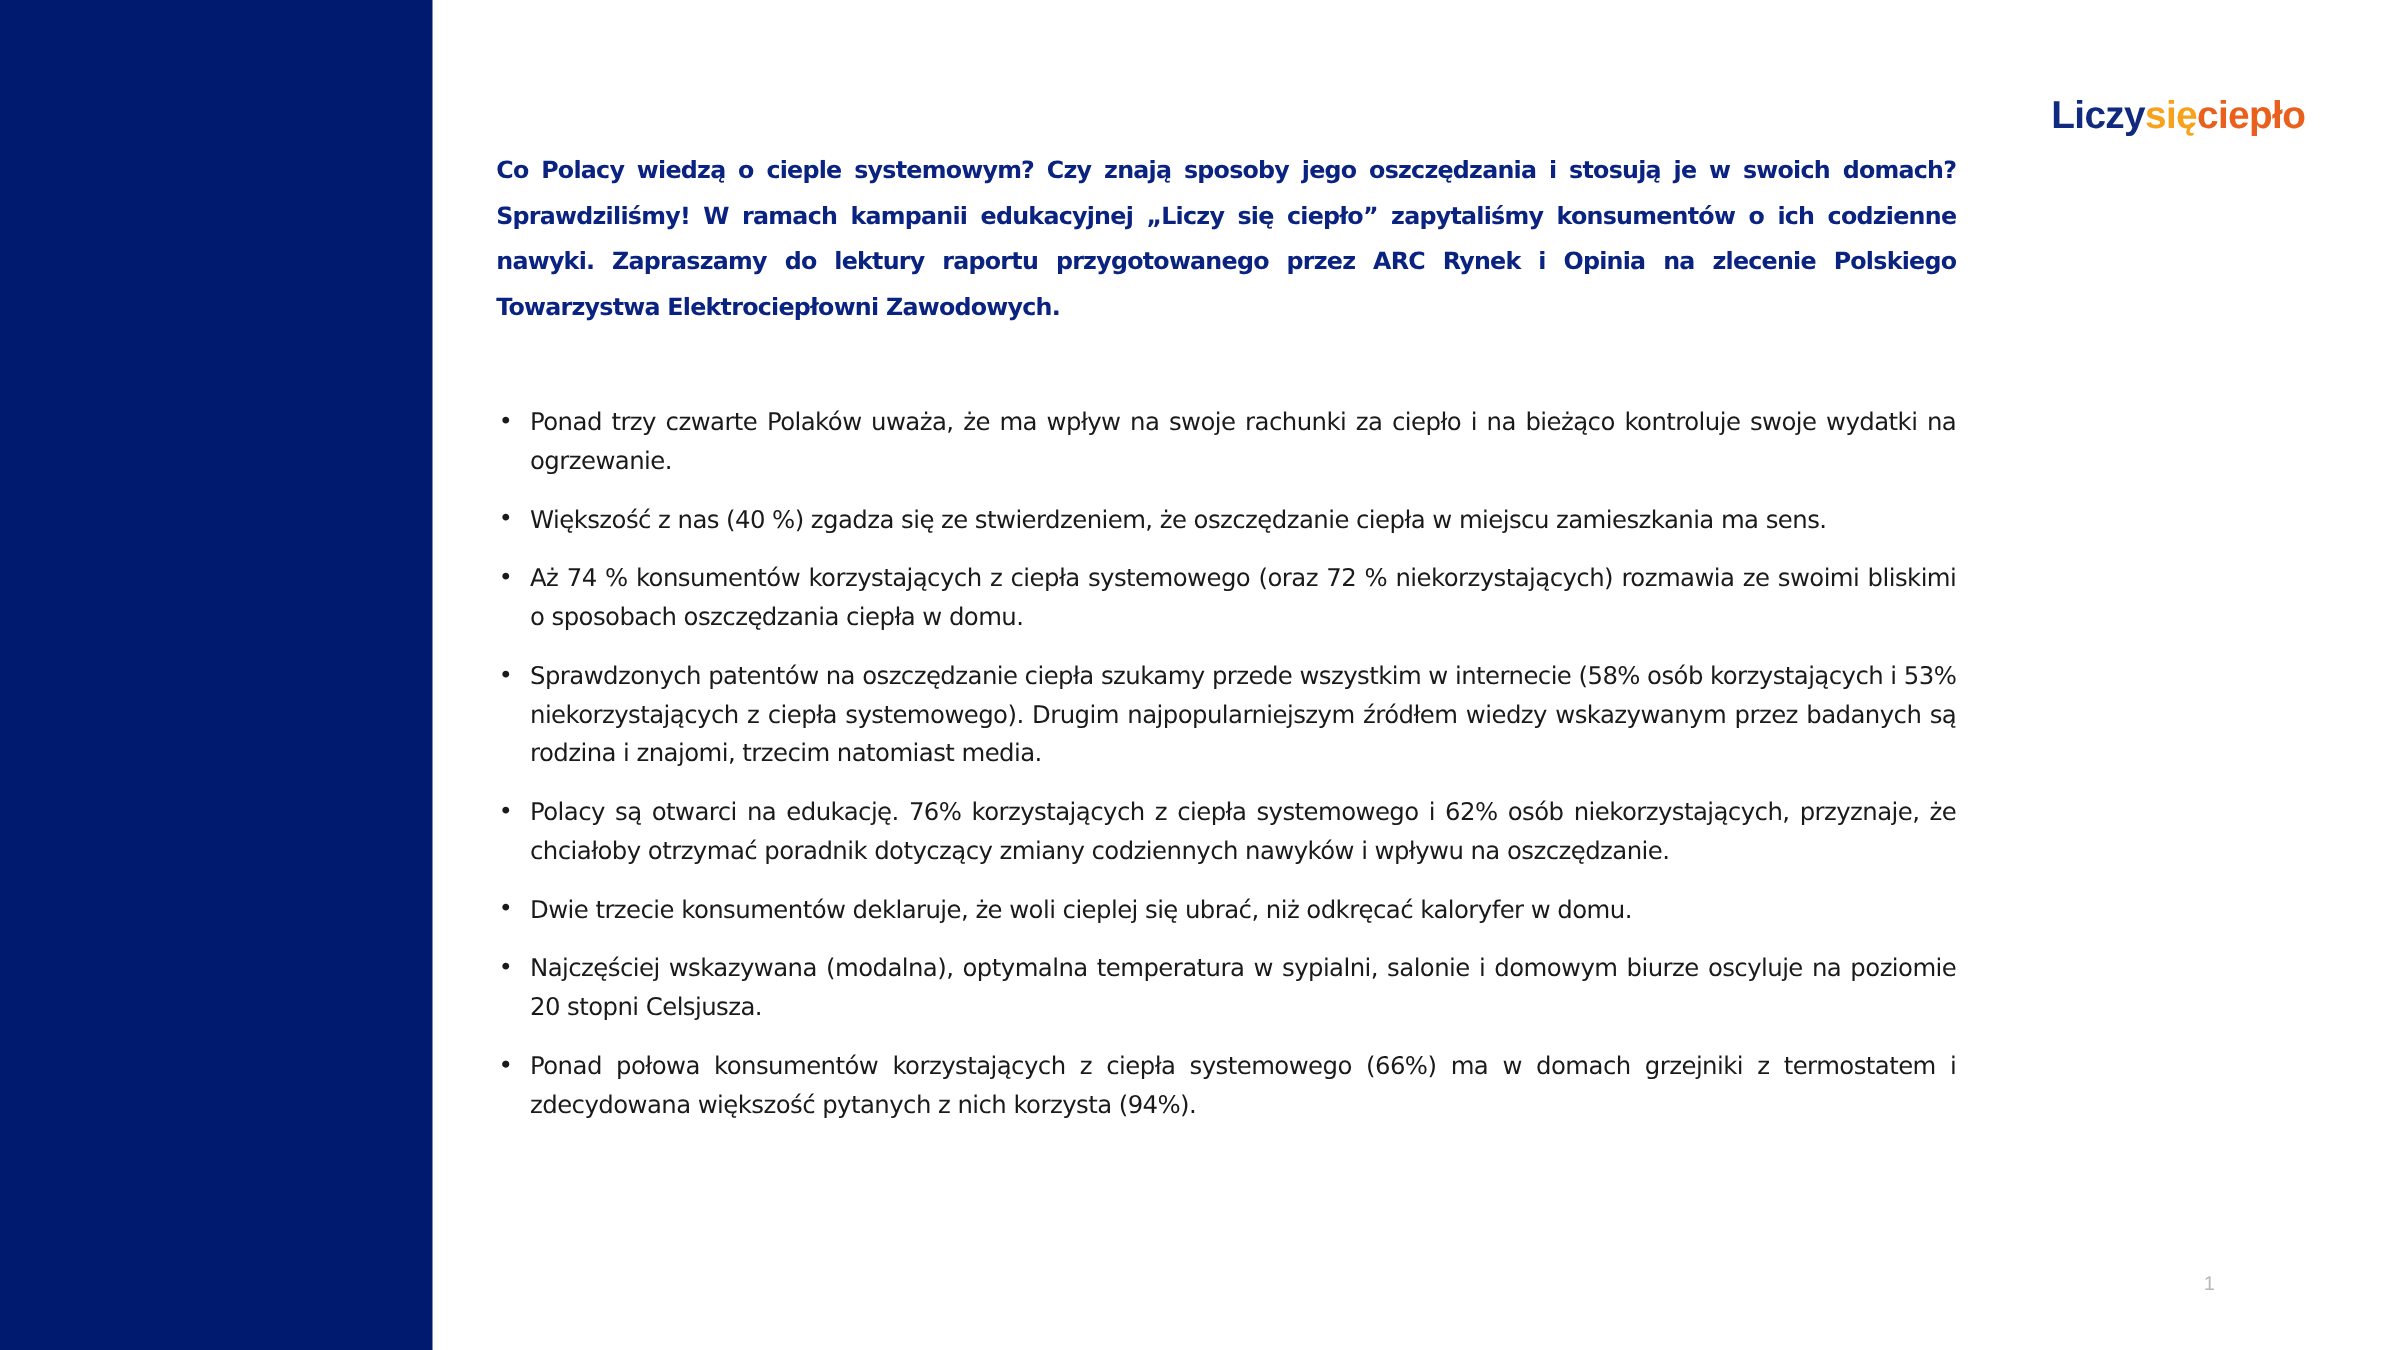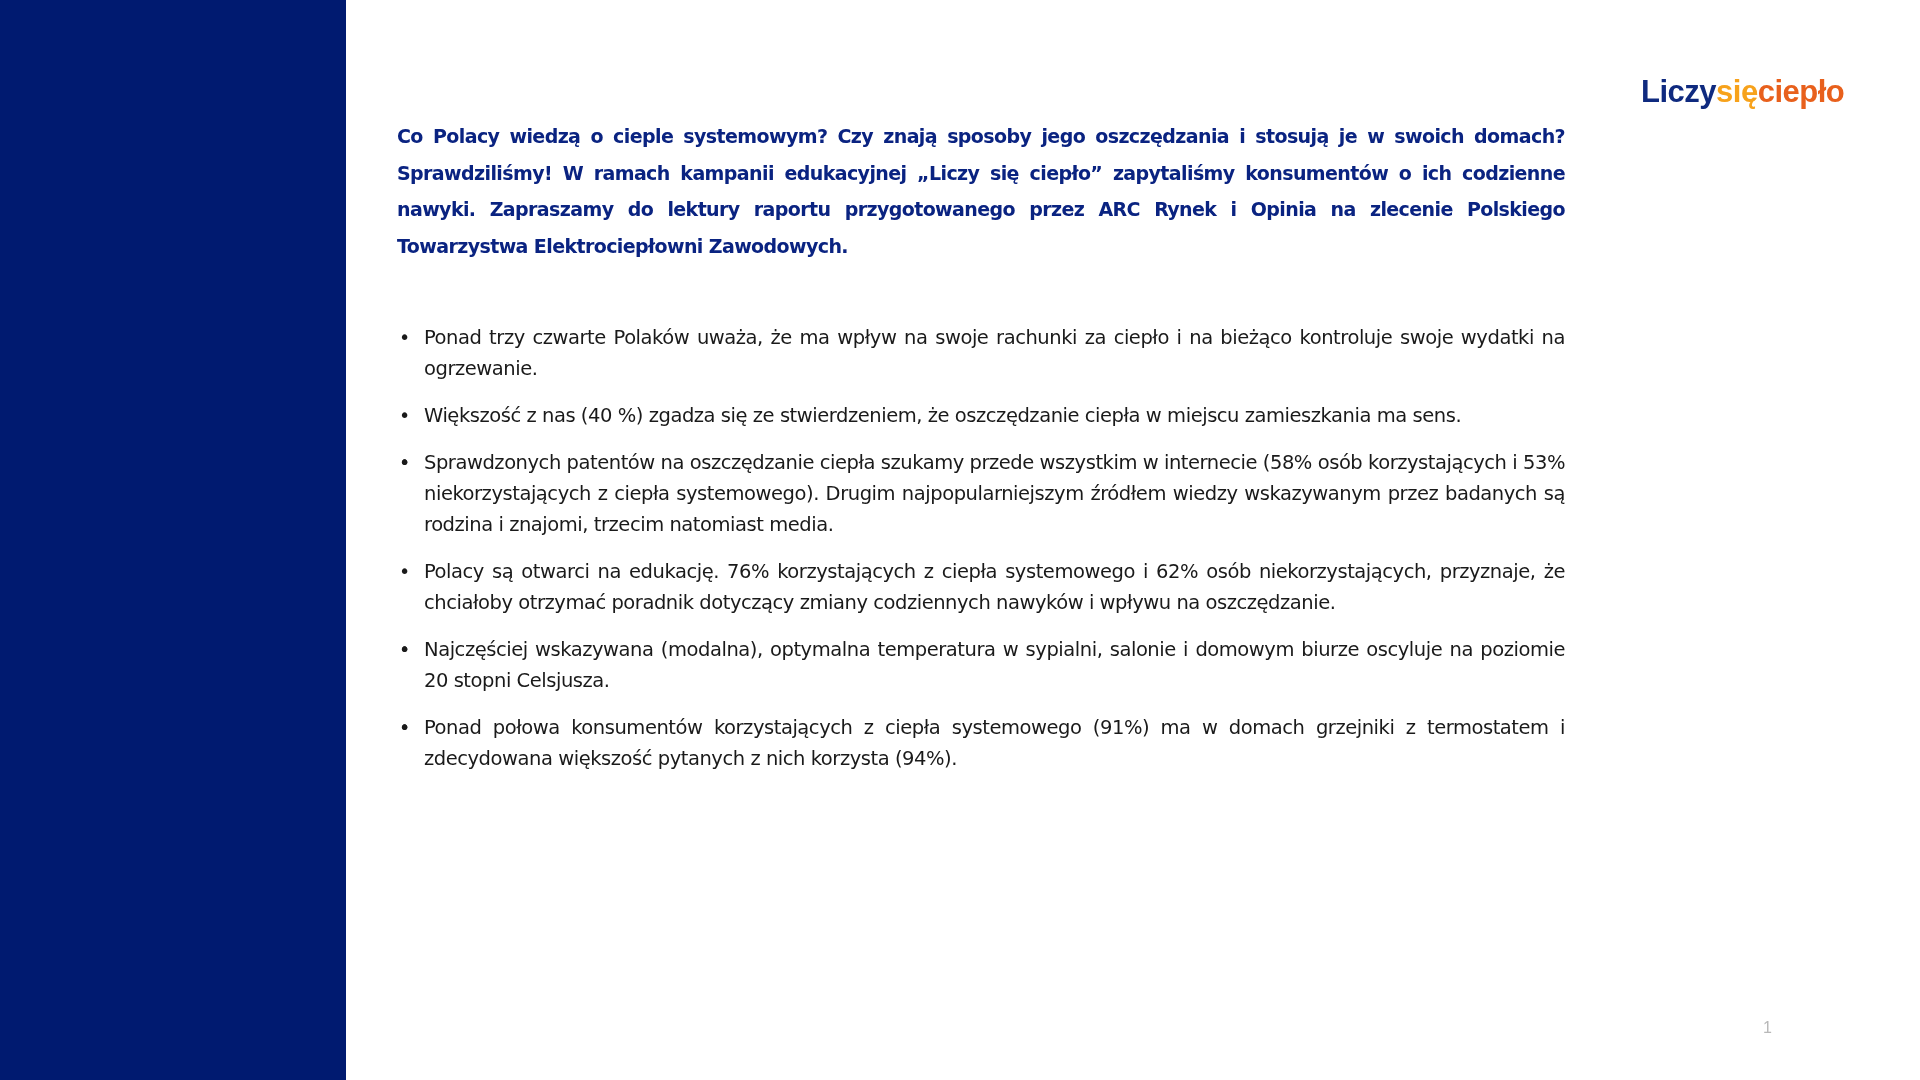--- a/index.html
+++ b/index.html
@@ -91,23 +91,23 @@
 <div class="logo">
   <span class="p1">Liczy</span><span class="p2">się</span><span class="p3">ciepło</span>
 </div>
 
 <div class="content">
   <p class="intro">Co Polacy wiedzą o cieple systemowym? Czy znają sposoby jego oszczędzania i stosują je w swoich domach? Sprawdziliśmy! W ramach kampanii edukacyjnej „Liczy się ciepło” zapytaliśmy konsumentów o ich codzienne nawyki. Zapraszamy do lektury raportu przygotowanego przez ARC Rynek i Opinia na zlecenie Polskiego Towarzystwa Elektrociepłowni Zawodowych.</p>
 
   <ul class="bullets">
     <li class="bullet"><span class="dot">•</span><span>Ponad trzy czwarte Polaków uważa, że ma wpływ na swoje rachunki za ciepło i na bieżąco kontroluje swoje wydatki na ogrzewanie.</span></li>
     <li class="bullet"><span class="dot">•</span><span>Większość z nas (40 %) zgadza się ze stwierdzeniem, że oszczędzanie ciepła w miejscu zamieszkania ma sens.</span></li>
-    <li class="bullet"><span class="dot">•</span></li>
+    <li class="bullet"><span class="dot">•</span><span>Aż 74 % konsumentów korzystających z ciepła systemowego (oraz 72 % niekorzystających) rozmawia ze swoimi bliskimi o sposobach oszczędzania ciepła w domu.</span></li>
     <li class="bullet"><span class="dot">•</span><span>Sprawdzonych patentów na oszczędzanie ciepła szukamy przede wszystkim w internecie (58% osób korzystających i 53% niekorzystających z ciepła systemowego). Drugim najpopularniejszym źródłem wiedzy wskazywanym przez badanych są rodzina i znajomi, trzecim natomiast media.</span></li>
     <li class="bullet"><span class="dot">•</span><span>Polacy są otwarci na edukację. 76% korzystających z ciepła systemowego i 62% osób niekorzystających, przyznaje, że chciałoby otrzymać poradnik dotyczący zmiany codziennych nawyków i wpływu na oszczędzanie.</span></li>
-    <li class="bullet"><span class="dot">•</span></li>
+    <li class="bullet"><span class="dot">•</span><span>Dwie trzecie konsumentów deklaruje, że woli cieplej się ubrać, niż odkręcać kaloryfer w domu.</span></li>
     <li class="bullet"><span class="dot">•</span><span>Najczęściej wskazywana (modalna), optymalna temperatura w sypialni, salonie i domowym biurze oscyluje na poziomie 20 stopni Celsjusza.</span></li>
     <li class="bullet"><span class="dot">•</span></li>
-    <li class="bullet"><span class="dot">•</span><span>Ponad połowa konsumentów korzystających z ciepła systemowego (91%) ma w domach grzejniki z termostatem i zdecydowana większość pytanych z nich korzysta (94%).</span></li>
+    <li class="bullet"><span class="dot">•</span><span>Ponad połowa konsumentów korzystających z ciepła systemowego (66%) ma w domach grzejniki z termostatem i zdecydowana większość pytanych z nich korzysta (94%).</span></li>
   </ul>
 </div>
 
 <div class="page-number">1</div>
 
 </body></html>

